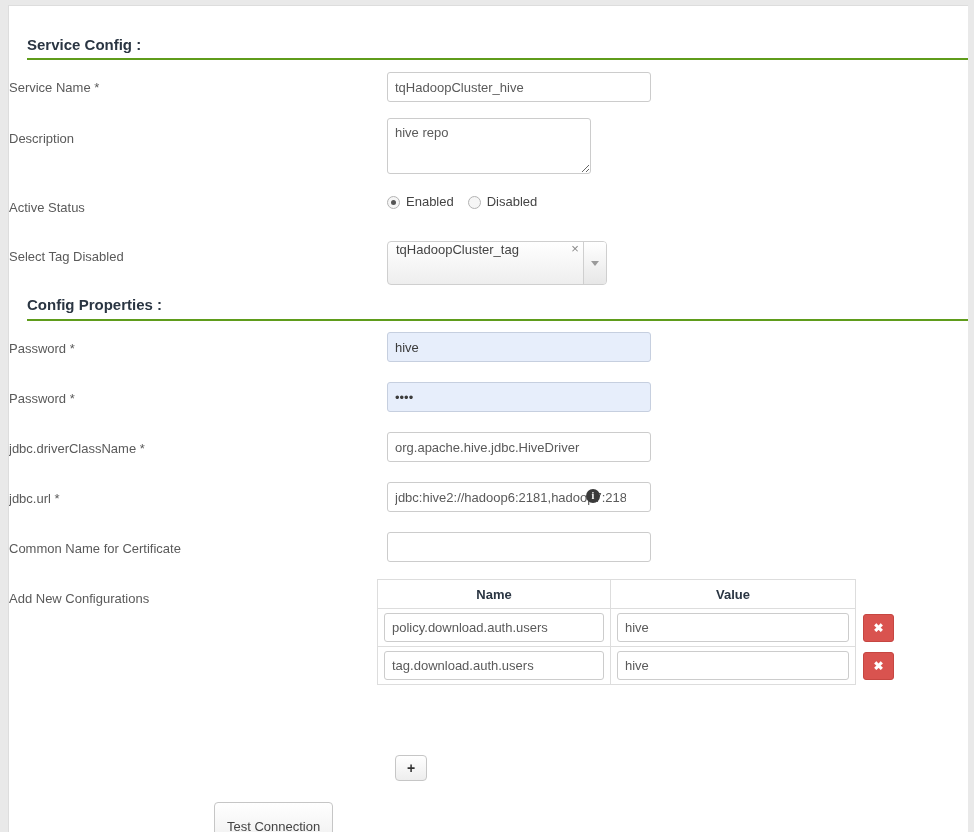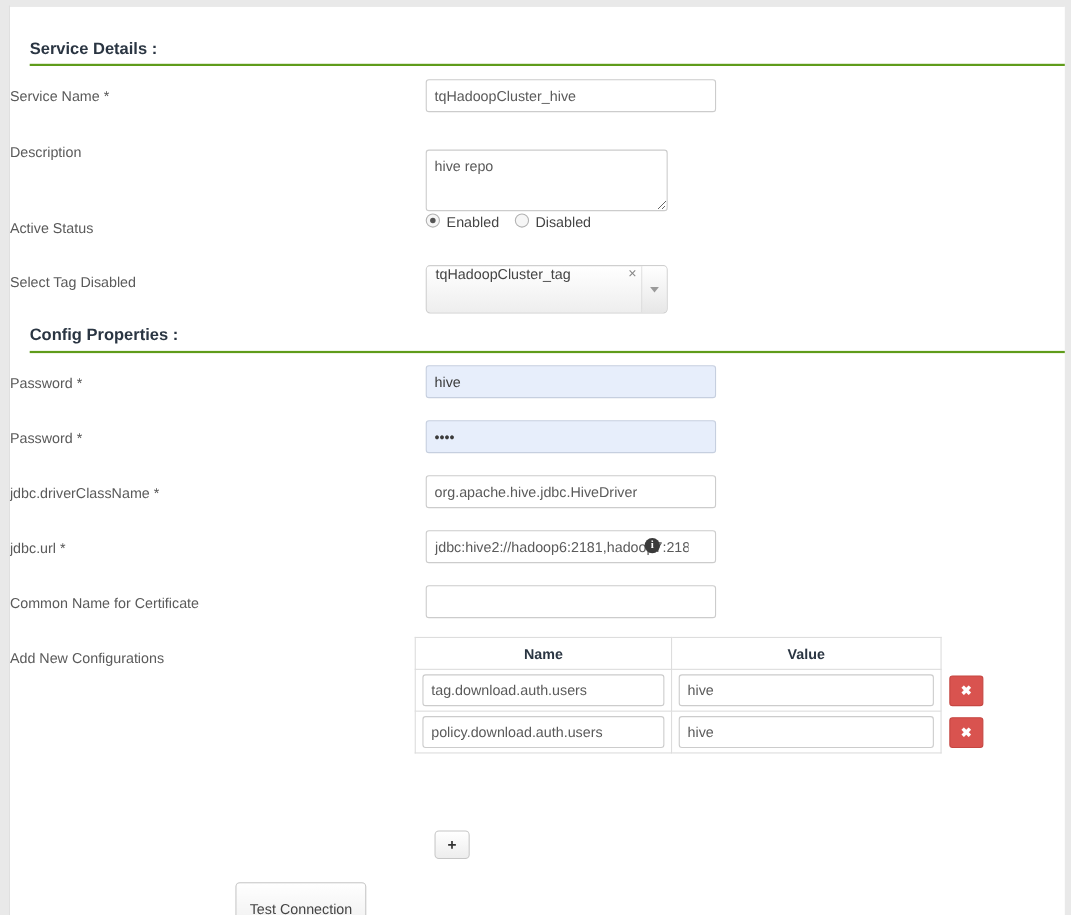--- a/index.html
+++ b/index.html
@@ -77,37 +77,36 @@
     color: #5a5a5a;
     background: #ffffff;
     border: 1px solid #cccccc;
     border-radius: 3px;
     box-sizing: border-box;
     padding: 4px 7px;
     outline: none;
   }
   input.txt { width: 264px; height: 30px; }
   textarea.txt {
-    width: 220px;
+    width: 204px;
     height: 56px;
     resize: vertical;
     line-height: 1.35;
     padding-top: 5px;
     overflow: hidden;
-    margin-top: 18px;
   }
   input.autofill, textarea.autofill {
     background: #e7eefb;
     border-color: #c6cfdf;
     color: #3b3b3b;
   }
 
   
   .radios { display: flex; align-items: center; gap: 8px; }
-  .radio-item { display: flex; align-items: flex-start; gap: 6px; }
+  .radio-item { display: flex; align-items: flex-end; gap: 6px; }
   .rdo {
     width: 13px; height: 13px;
     border-radius: 50%;
     border: 1px solid #b3b3b3;
     background: #f6f6f6;
     box-sizing: border-box;
     position: relative;
     display: inline-block;
   }
   .rdo.on::after {
@@ -276,21 +275,21 @@
     top: 796px;
     height: 48px;
   }
 </style>
 </head>
 <body>
 
 <div class="page">
 
   <div class="section-head" style="top:30px;">
-    <div class="title">Service Details :</div>
+    <div class="title">Service Config :</div>
     <div class="rule" style="top:22px;"></div>
   </div>
 
   <div class="row" style="top:74px;">
     <div class="lbl">Service Name *</div>
     <div class="ctl" style="top:-8px;">
       <input class="txt" type="text" value="tqHadoopCluster_hive" style="">
     </div>
   </div>
 
@@ -379,32 +378,32 @@
     <thead>
       <tr>
         <th class="col-name">Name</th>
         <th class="col-value">Value</th>
         <th class="act" style="border:none;"></th>
       </tr>
     </thead>
     <tbody>
       <tr>
         <td class="col-name">
-          <input class="cell-input" type="text" value="tag.download.auth.users" style="">
+          <input class="cell-input" type="text" value="policy.download.auth.users" style="">
         </td>
         <td class="col-value">
           <input class="cell-input" type="text" value="hive" style="">
         </td>
         <td class="act">
           <button class="del-btn">✖</button>
         </td>
       </tr>
       <tr>
         <td class="col-name">
-          <input class="cell-input" type="text" value="policy.download.auth.users" style="">
+          <input class="cell-input" type="text" value="tag.download.auth.users" style="">
         </td>
         <td class="col-value">
           <input class="cell-input" type="text" value="hive" style="">
         </td>
         <td class="act">
           <button class="del-btn">✖</button>
         </td>
       </tr>
     </tbody>
   </table>

